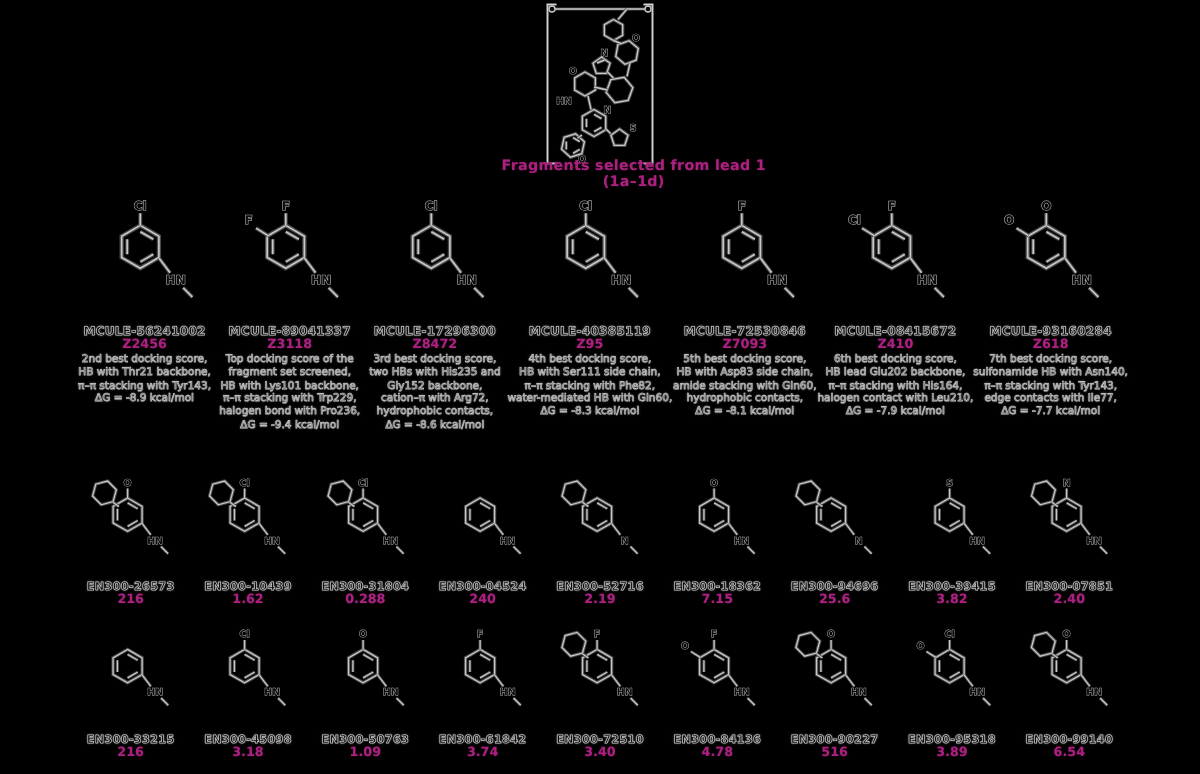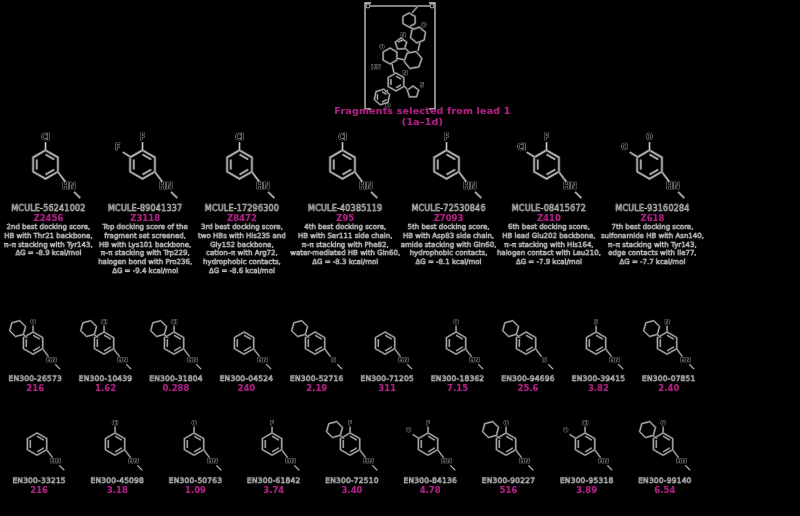--- a/index.html
+++ b/index.html
@@ -5,29 +5,29 @@
   html,body{margin:0;padding:0;background:#000;}
   #stage{position:relative;width:800px;height:516px;background:#000;overflow:hidden;
          font-family:"DejaVu Sans",sans-serif;}
   
   .ghost{color:#0d0d0d;-webkit-text-stroke:0.5px #bdbdbd;
          text-shadow:0 0 1px #8a8a8a,0 0 2px #5a5a5a;}
   .mag{color:#ab2180;font-weight:700;text-shadow:0 0 1px #5e0f45;}
   .top-sec{position:absolute;left:330px;top:0;width:185px;height:128px;}
   .caption{position:absolute;bottom:1px;left:0;width:100%;text-align:center;
            font-size:9.5px;letter-spacing:0.2px;}
-  .row{position:absolute;left:0;width:704px;display:flex;justify-content:space-around;}
+  .row{position:absolute;left:0;width:704px;display:flex;justify-content:space-around;padding-left:48px;}
   .r1{top:131px;}
   .r2{top:317px;justify-content:center;}
   .r3{top:417px;}
   .cell{display:flex;flex-direction:column;align-items:center;}
   .r1 .cell{width:114px;}
   .r2 .cell{width:80px;}
   .r3 .cell{width:72px;}
-  .gid{font-size:8px;font-weight:400;white-space:nowrap;letter-spacing:0.2px;margin-top:1px;}
+  .gid{font-size:8px;font-weight:700;white-space:nowrap;letter-spacing:0.2px;margin-top:13px;}
   .r2 .gid,.r3 .gid{font-size:7.5px;}
   .code{font-size:8.5px;white-space:nowrap;}
   .desc{font-size:7px;line-height:1.25;white-space:nowrap;text-align:center;}
   svg{display:block;}
 </style>
 </head>
 <body>
 
 <div id="stage">
   <div class="top-sec">
@@ -421,39 +421,20 @@
       <div class="cell">
         <svg width="64" height="56" viewBox="0 0 64 58">
           <path d="M30.0,15.5L40.0,21.3L40.0,32.8L30.0,38.5L20.0,32.8L20.0,21.3Z" fill="none" stroke="#4a4a4a" stroke-width="2.3"></path>
           <path d="M30.0,15.5L40.0,21.3L40.0,32.8L30.0,38.5L20.0,32.8L20.0,21.3Z" fill="none" stroke="#c8c8c8" stroke-width="0.9"></path>
           <line x1="30" y1="18.9" x2="37.01480577065395" y2="22.950000000000003" stroke="#4a4a4a" stroke-width="2.1"></line>
           <line x1="30" y1="18.9" x2="37.01480577065395" y2="22.950000000000003" stroke="#c8c8c8" stroke-width="0.9"></line>
           <line x1="37.01480577065395" y1="31.049999999999997" x2="30" y2="35.1" stroke="#4a4a4a" stroke-width="2.1"></line>
           <line x1="37.01480577065395" y1="31.049999999999997" x2="30" y2="35.1" stroke="#c8c8c8" stroke-width="0.9"></line>
           <line x1="22.985194229346046" y1="31.049999999999997" x2="22.98519422934605" y2="22.95" stroke="#4a4a4a" stroke-width="2.1"></line>
           <line x1="22.985194229346046" y1="31.049999999999997" x2="22.98519422934605" y2="22.95" stroke="#c8c8c8" stroke-width="0.9"></line>
-          <line x1="40" y1="33" x2="46" y2="41" stroke="#4a4a4a" stroke-width="2.1"></line>
-          <line x1="40" y1="33" x2="46" y2="41" stroke="#c8c8c8" stroke-width="0.9"></line>
-          <text x="49" y="47" text-anchor="middle" font-size="6.5" font-weight="bold" fill="#0d0d0d" stroke="#bdbdbd" stroke-width="0.55" paint-order="stroke" font-family="DejaVu Sans, sans-serif">HN</text>
-          <line x1="53" y1="49" x2="58" y2="54" stroke="#4a4a4a" stroke-width="2.1"></line>
-          <line x1="53" y1="49" x2="58" y2="54" stroke="#c8c8c8" stroke-width="0.9"></line>
-        </svg>
-        <div class="gid ghost">EN300-71205</div>
-        <div class="code mag">311</div>
-      </div>
-      <div class="cell">
-        <svg width="64" height="56" viewBox="0 0 64 58">
-          <path d="M30.0,15.5L40.0,21.3L40.0,32.8L30.0,38.5L20.0,32.8L20.0,21.3Z" fill="none" stroke="#4a4a4a" stroke-width="2.3"></path>
-          <path d="M30.0,15.5L40.0,21.3L40.0,32.8L30.0,38.5L20.0,32.8L20.0,21.3Z" fill="none" stroke="#c8c8c8" stroke-width="0.9"></path>
-          <line x1="30" y1="18.9" x2="37.01480577065395" y2="22.950000000000003" stroke="#4a4a4a" stroke-width="2.1"></line>
-          <line x1="30" y1="18.9" x2="37.01480577065395" y2="22.950000000000003" stroke="#c8c8c8" stroke-width="0.9"></line>
-          <line x1="37.01480577065395" y1="31.049999999999997" x2="30" y2="35.1" stroke="#4a4a4a" stroke-width="2.1"></line>
-          <line x1="37.01480577065395" y1="31.049999999999997" x2="30" y2="35.1" stroke="#c8c8c8" stroke-width="0.9"></line>
-          <line x1="22.985194229346046" y1="31.049999999999997" x2="22.98519422934605" y2="22.95" stroke="#4a4a4a" stroke-width="2.1"></line>
-          <line x1="22.985194229346046" y1="31.049999999999997" x2="22.98519422934605" y2="22.95" stroke="#c8c8c8" stroke-width="0.9"></line>
           <line x1="30" y1="15.5" x2="30" y2="9" stroke="#4a4a4a" stroke-width="2.1"></line>
           <line x1="30" y1="15.5" x2="30" y2="9" stroke="#c8c8c8" stroke-width="0.9"></line>
           <text x="30" y="7" text-anchor="middle" font-size="6.5" font-weight="bold" fill="#0d0d0d" stroke="#bdbdbd" stroke-width="0.55" paint-order="stroke" font-family="DejaVu Sans, sans-serif">O</text>
           <line x1="40" y1="33" x2="46" y2="41" stroke="#4a4a4a" stroke-width="2.1"></line>
           <line x1="40" y1="33" x2="46" y2="41" stroke="#c8c8c8" stroke-width="0.9"></line>
           <text x="49" y="47" text-anchor="middle" font-size="6.5" font-weight="bold" fill="#0d0d0d" stroke="#bdbdbd" stroke-width="0.55" paint-order="stroke" font-family="DejaVu Sans, sans-serif">HN</text>
           <line x1="53" y1="49" x2="58" y2="54" stroke="#4a4a4a" stroke-width="2.1"></line>
           <line x1="53" y1="49" x2="58" y2="54" stroke="#c8c8c8" stroke-width="0.9"></line>
         </svg>
         <div class="gid ghost">EN300-18362</div>

